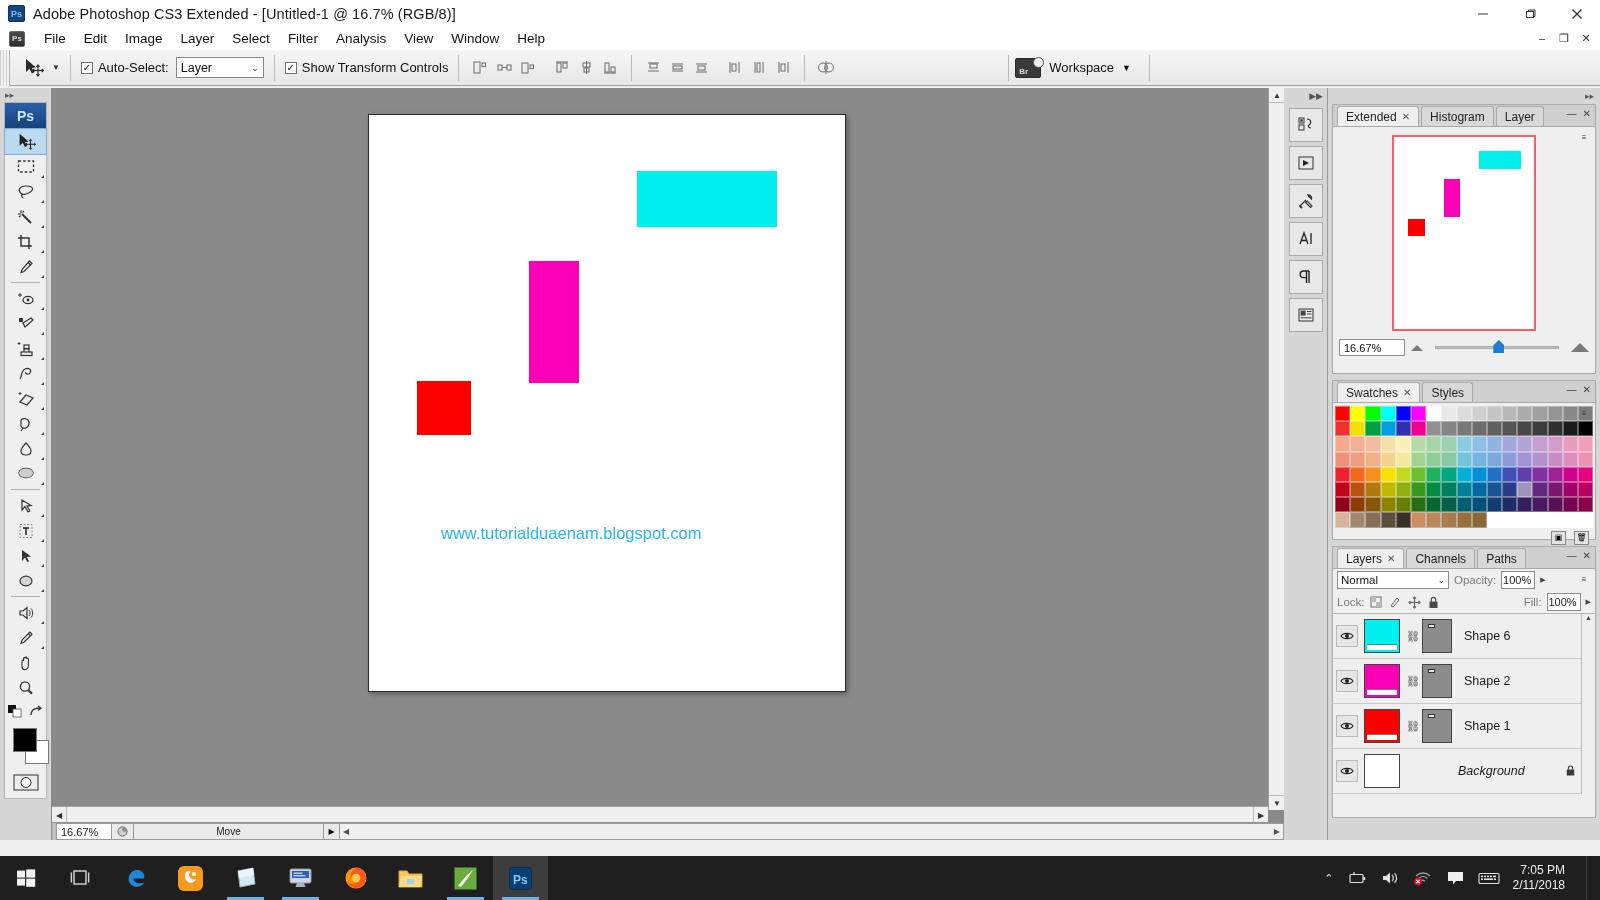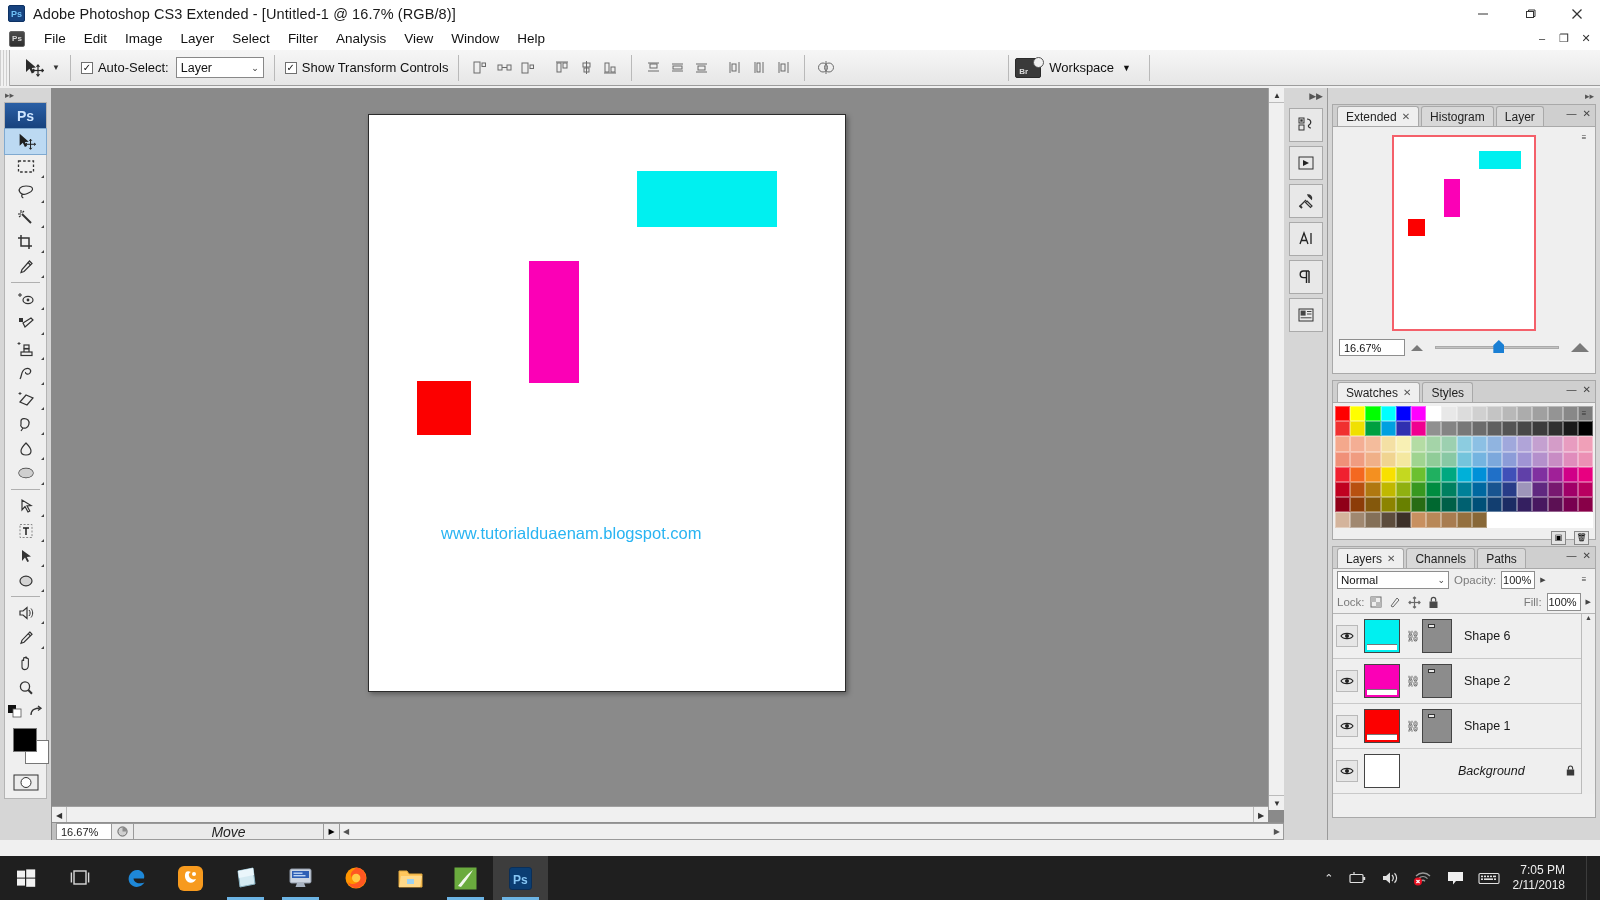--- a/index.html
+++ b/index.html
@@ -172,21 +172,21 @@
     background: #bfbfbf; display: flex; align-items: stretch;
     border-top: 1px solid #909090;
   }
   .ds-zoom {
     width: 56px; background: #fff; border: 1px solid #9a9a9a; font-size: 11px;
     display: flex; align-items: center; padding-left: 4px; color: #222;
   }
   .ds-pie { width: 22px; display:flex; align-items:center; justify-content:center; background:#eaeaea; border:1px solid #9a9a9a; border-left:none;}
   .ds-info {
     flex: 0 0 190px; background: #eaeaea; border: 1px solid #9a9a9a; border-left: none;
-    font-size: 14px; color: #222; display: flex; align-items: center; justify-content: center; font-style: italic;
+    font-size: 10px; color: #222; display: flex; align-items: center; justify-content: center;
   }
   .ds-play { width: 16px; background:#eaeaea; border:1px solid #9a9a9a; border-left:none; display:flex;align-items:center;justify-content:center;font-size:8px;}
   .ds-rest { flex: 1; background: #f0f0f0; border: 1px solid #9a9a9a; border-left:none; display:flex; align-items:center; justify-content:space-between; padding:0 3px; font-size:8px; color:#555;}
 
   
   .dock-rail {
     position: absolute; top: 88px; left: 1284px; width: 44px; height: 752px;
     background: #d6d6d6; border-right: 1px solid #9a9a9a;
   }
   .rail-top { height: 16px; display:flex; align-items:center; justify-content:flex-end; padding-right:4px; font-size:9px; color:#555;}

